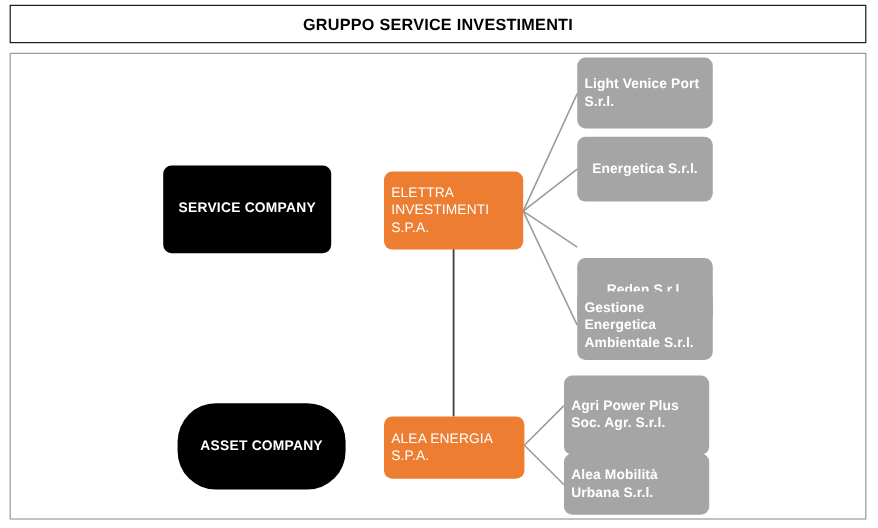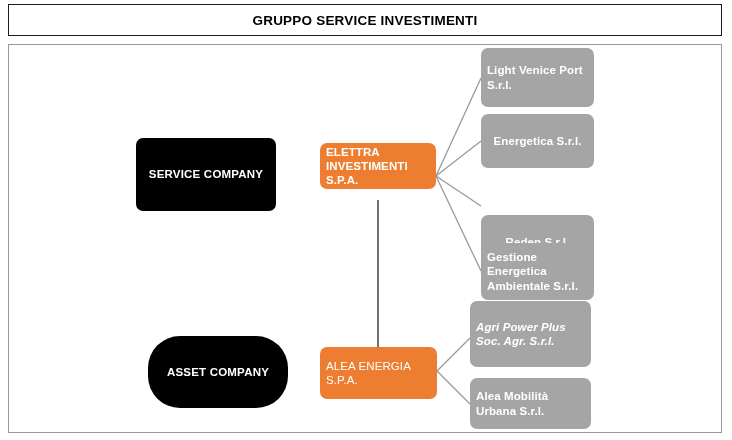--- a/index.html
+++ b/index.html
@@ -113,29 +113,29 @@
     <line x1="378" y1="200" x2="378" y2="347" stroke="#3f3f3f" stroke-width="1.5"></line>
 
     <line x1="437" y1="371" x2="470" y2="338" stroke="#9a9a9a" stroke-width="1.3"></line>
     <line x1="437" y1="371" x2="470" y2="404" stroke="#9a9a9a" stroke-width="1.3"></line>
   </svg>
 
   <div class="node node-blue" style="left:136px; top:138px; width:140px; height:73px;">SERVICE COMPANY</div>
 
   <div class="node node-blue" style="left:148px; top:336px; width:140px; height:72px;border-radius:32px;">ASSET COMPANY</div>
 
-  <div class="node node-orange" style="left:320px; top:143px; width:116px; height:46px;font-weight:bold;">ELETTRA INVESTIMENTI S.P.A.</div>
+  <div class="node node-orange" style="left:320px; top:143px; width:116px; height:65px;">ELETTRA INVESTIMENTI S.P.A.</div>
 
   <div class="node node-orange" style="left:320px; top:347px; width:117px; height:52px;">ALEA ENERGIA S.P.A.</div>
 
   <div class="node node-gray" style="left:481px; top:48px; width:113px; height:59px;">Light Venice Port S.r.l.</div>
 
   <div class="node node-gray" style="left:481px; top:114px; width:113px; height:54px;">Energetica S.r.l.</div>
 
   <div class="node node-gray" style="left:481px; top:179px; width:113px; height:54px;margin-top:36px;">Reden S.r.l.</div>
 
   <div class="node node-gray" style="left:481px; top:243px; width:113px; height:57px;">Gestione Energetica Ambientale S.r.l.</div>
 
-  <div class="node node-gray" style="left:470px; top:301px; width:121px; height:66px;font-style:italic;">Agri Power Plus Soc. Agr. S.r.l.</div>
+  <div class="node node-gray" style="left:470px; top:313px; width:121px; height:66px;">Agri Power Plus Soc. Agr. S.r.l.</div>
 
   <div class="node node-gray" style="left:470px; top:378px; width:121px; height:51px;">Alea Mobilità Urbana S.r.l.</div>
 
 </div>
 
 </body></html>

